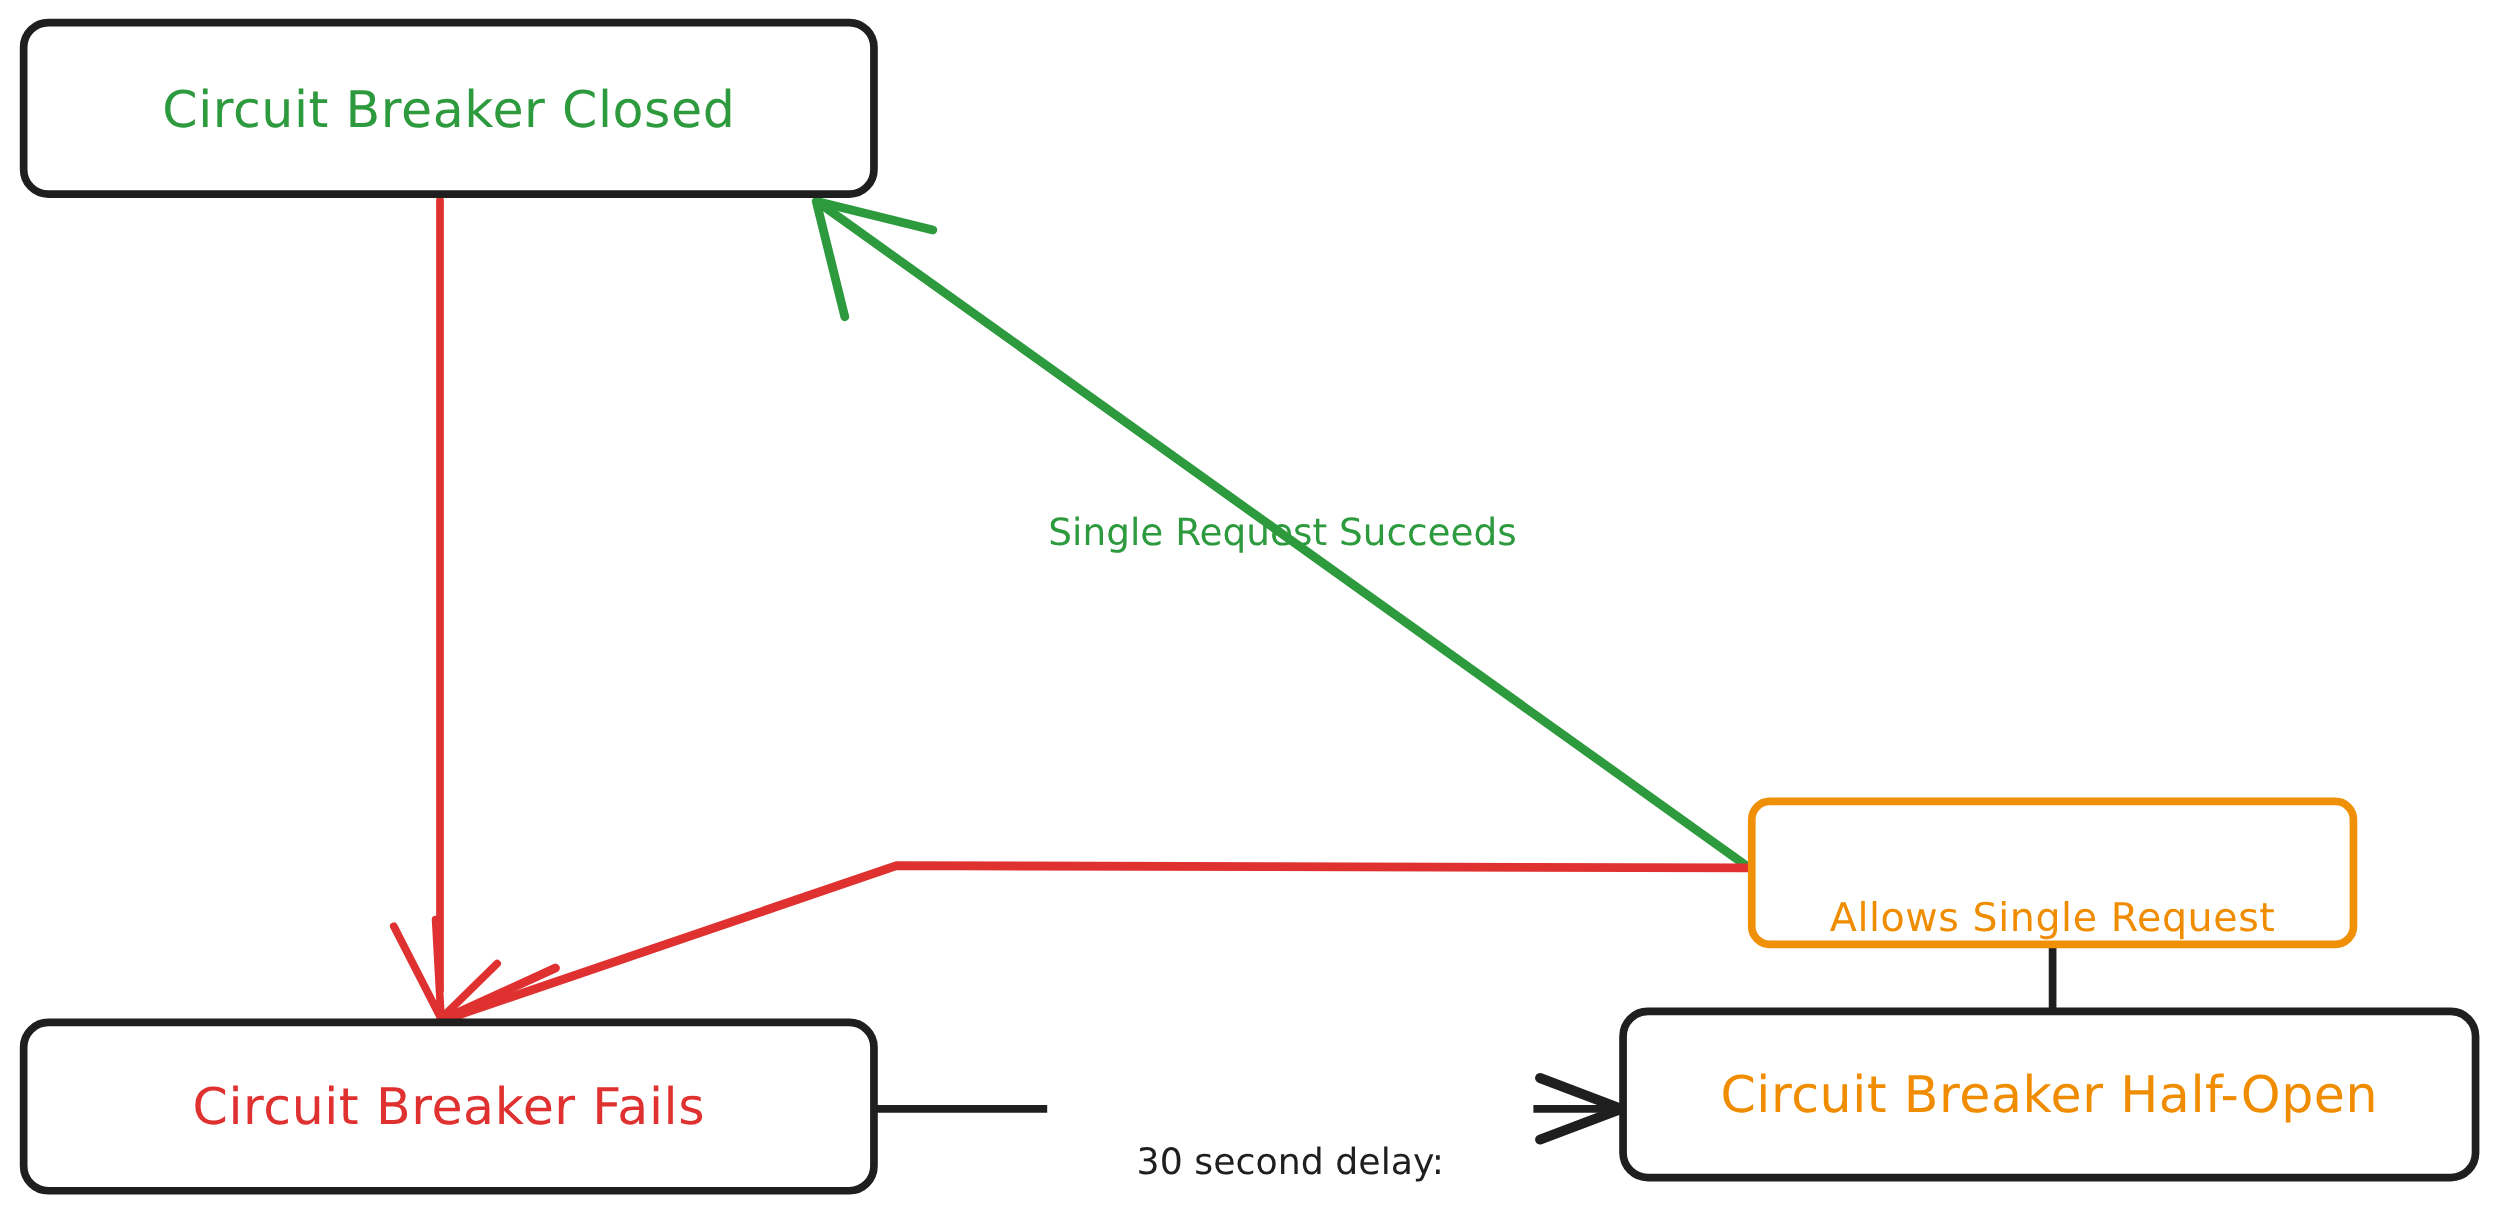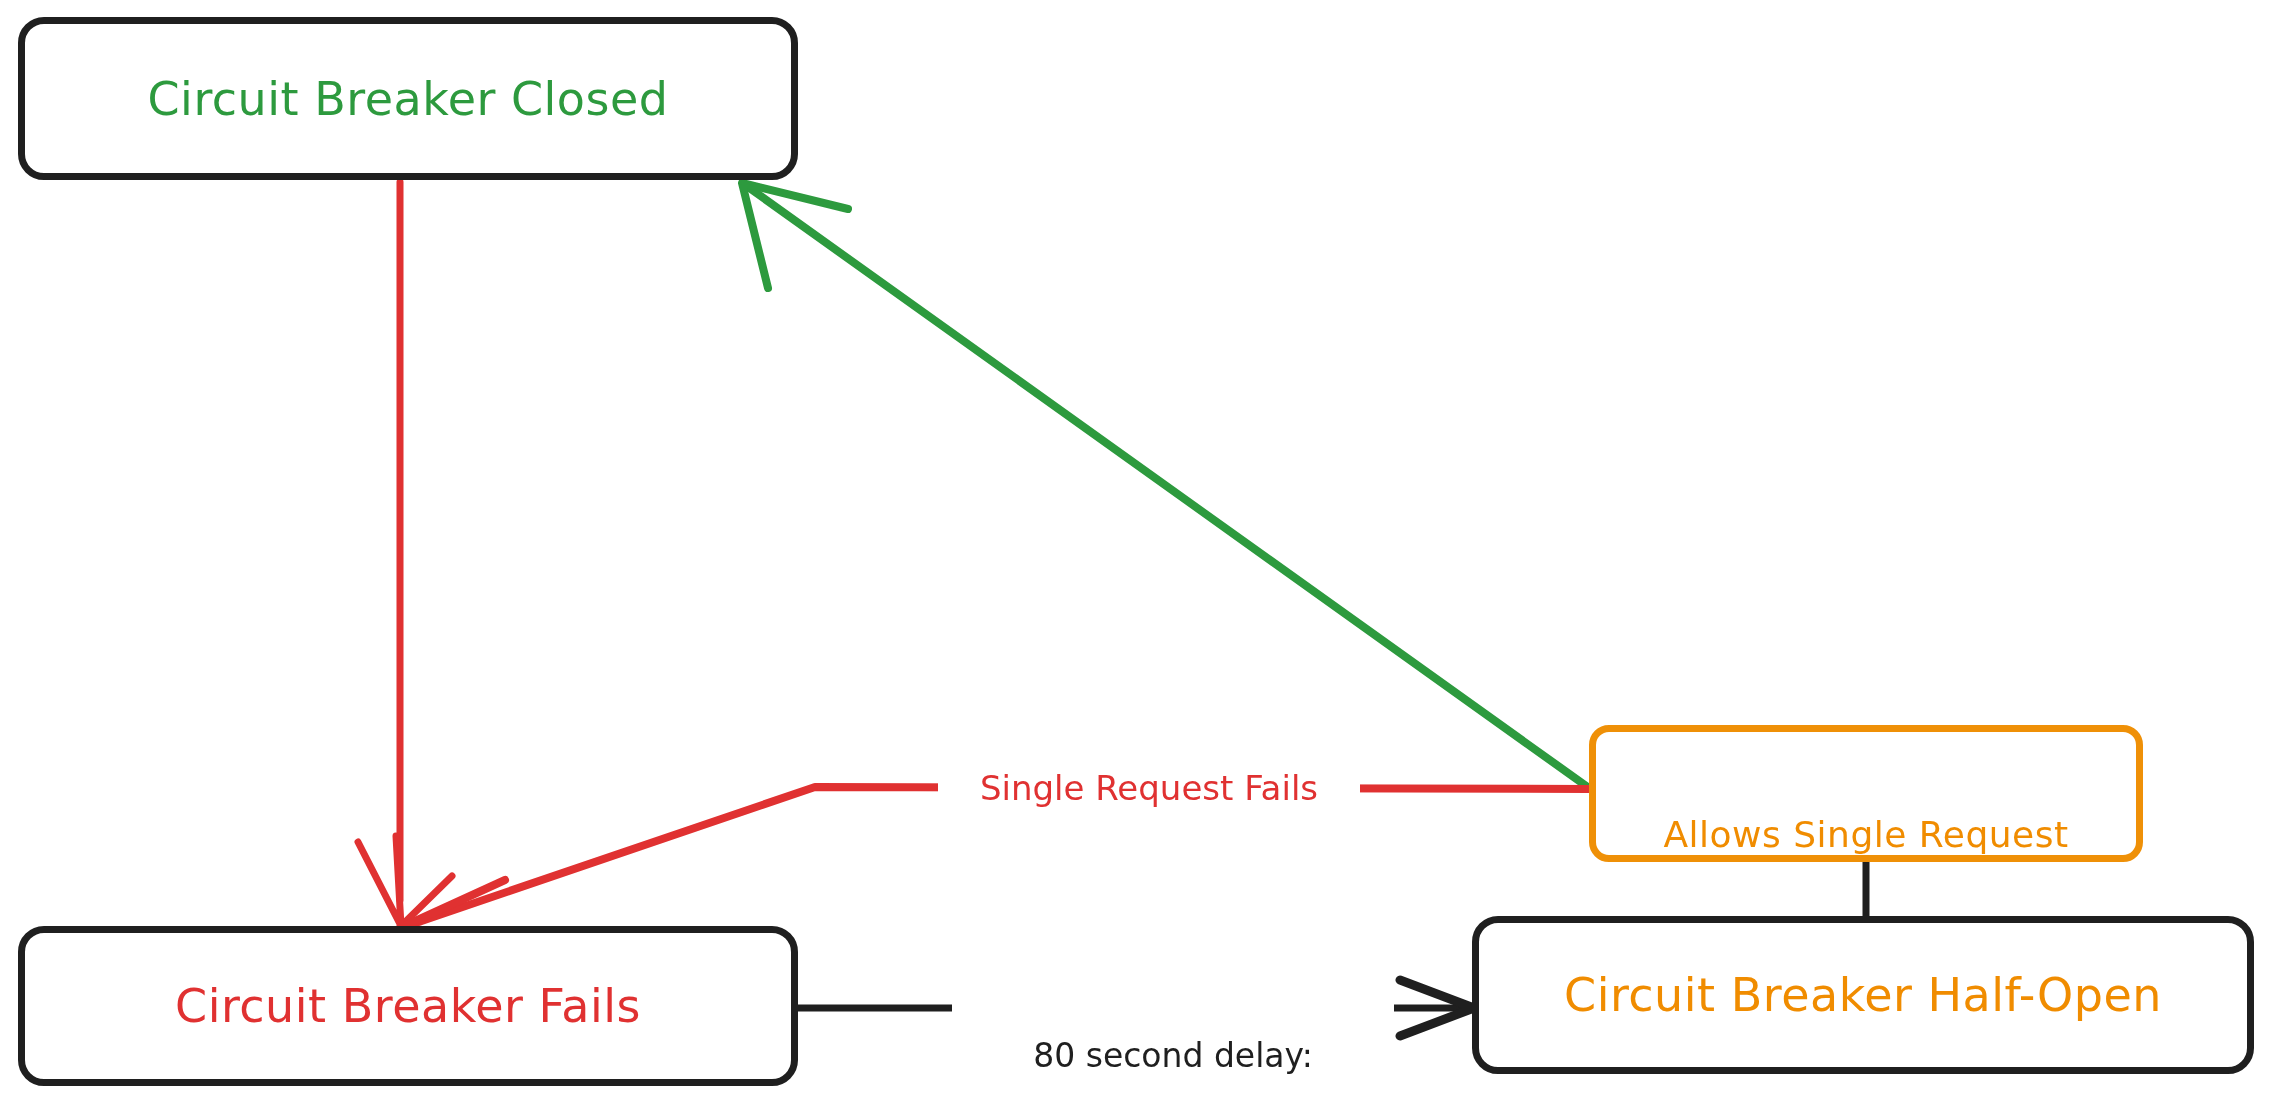--- a/index.html
+++ b/index.html
@@ -109,21 +109,21 @@
 
   <div class="node node-orange-border" style="left:1589px; top:725px; width:554px; height:137px;">
     <span class="node-label txt-orange" style="font-size:36px;">Allows Single Request</span>
   </div>
 
   <div class="node node-black" style="left:1472px; top:916px; width:782px; height:158px;">
     <span class="node-label txt-orange" style="font-size:46px;">Circuit Breaker Half-Open</span>
   </div>
 
 
+  <div class="edge-label txt-green nobg" style="left:915px; top:464px; width:490px; font-size:34px;">Single Request Succeeds</div>
 
-  <div class="edge-label txt-red" style="left:938px; top:768px; width:410px; font-size:34px;">Single Request Fails</div>
 
   <div class="edge-label txt-black" style="left:952px; top:955px; width:430px; font-size:33px;">
-    <div>80 second delay:</div>
+    <div>30 second delay:</div>
     
   </div>
 
 </div>
 
 </body></html>

